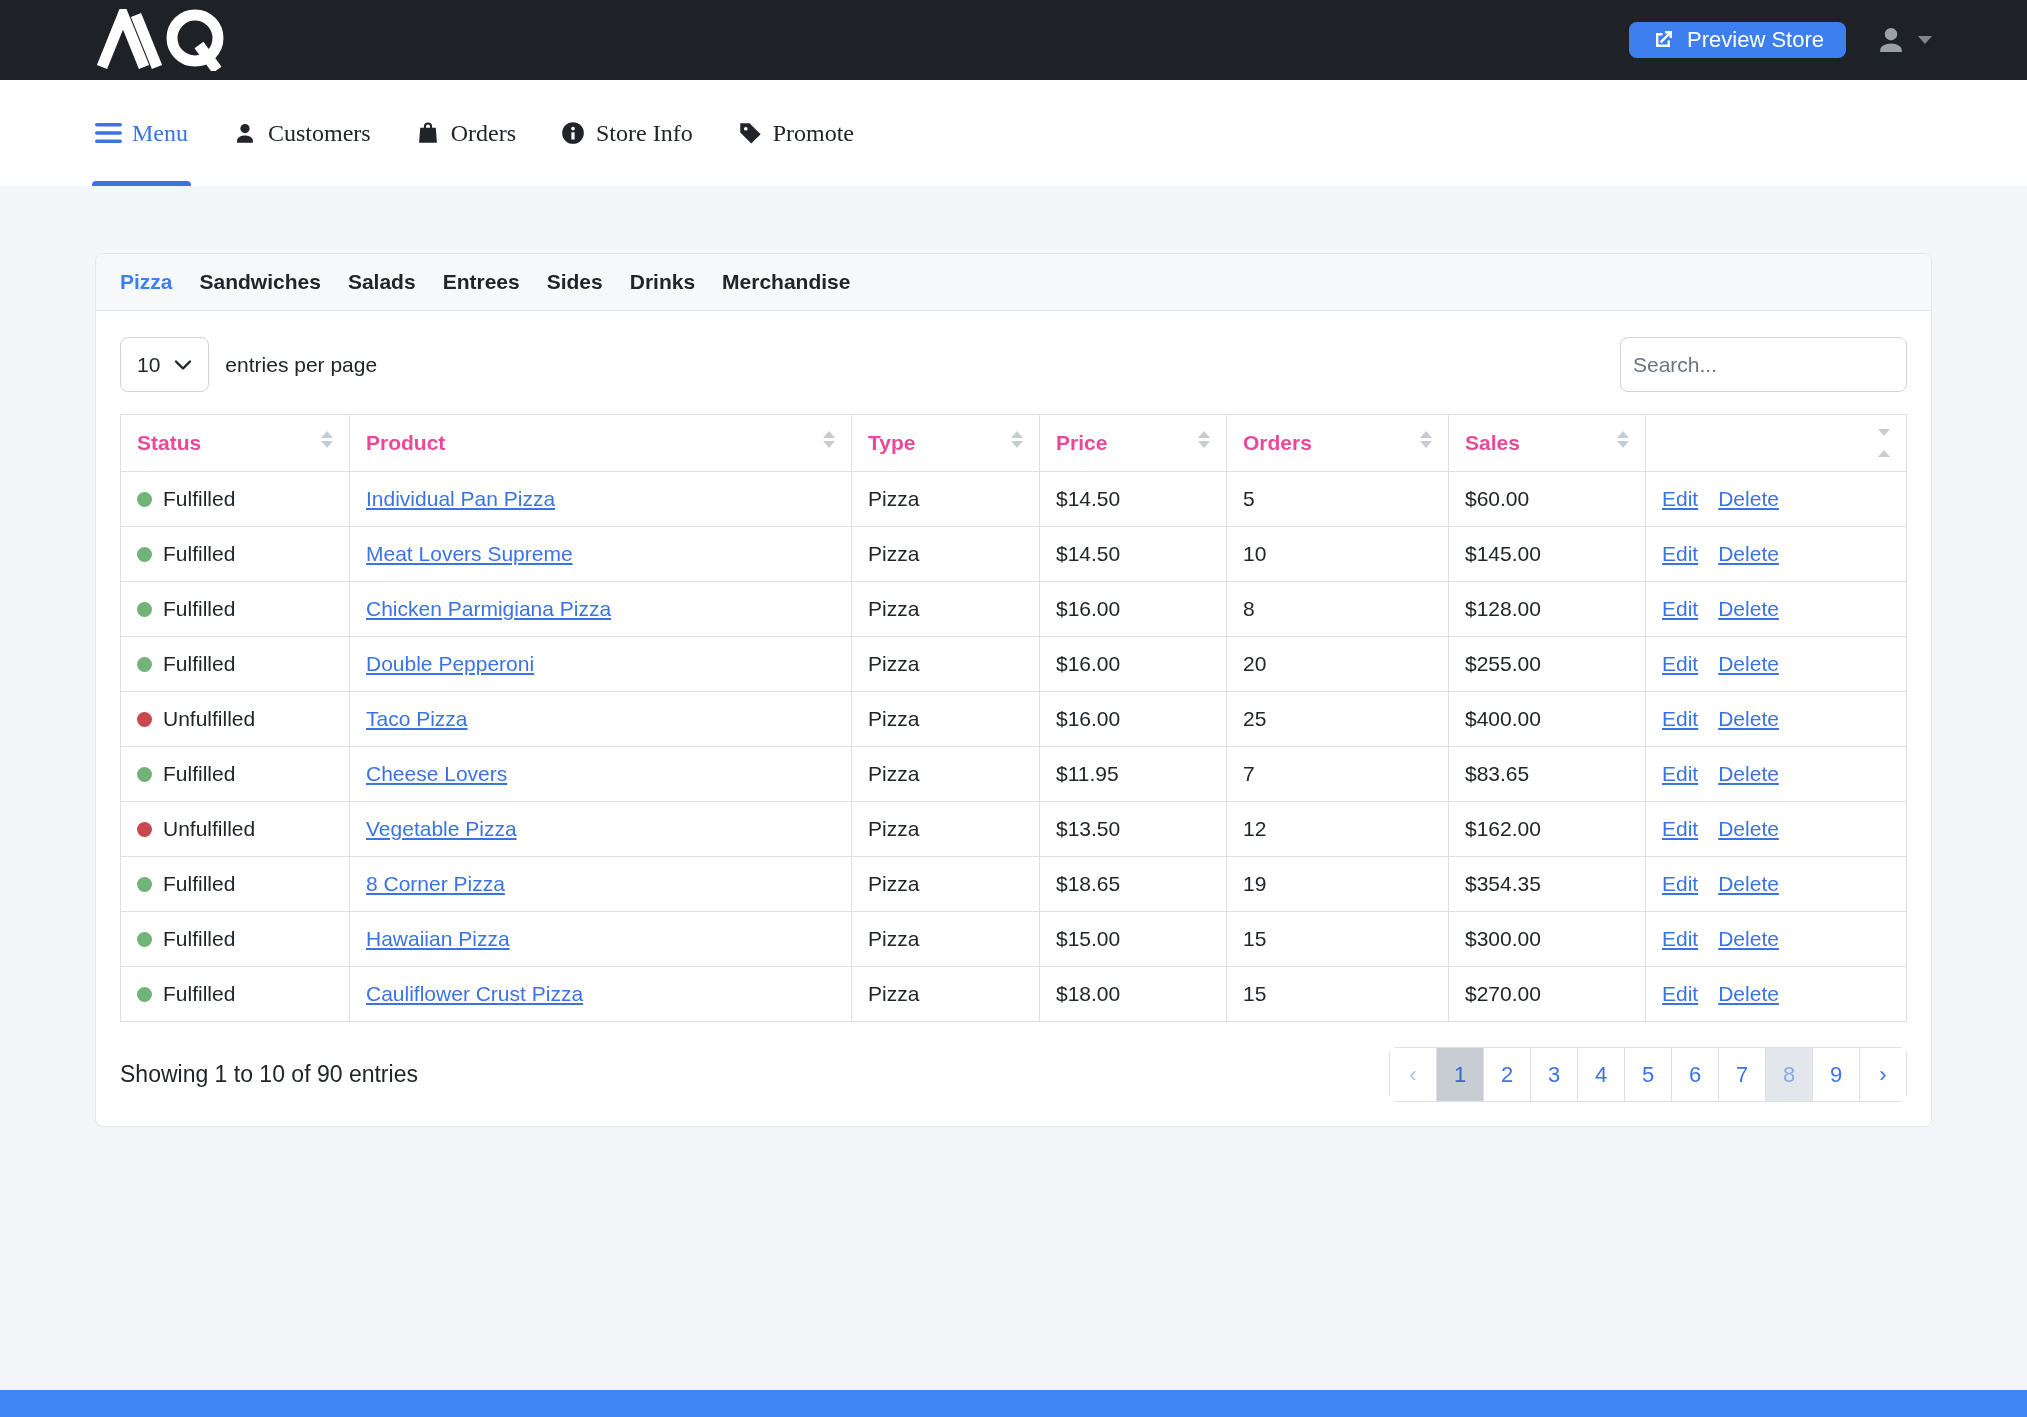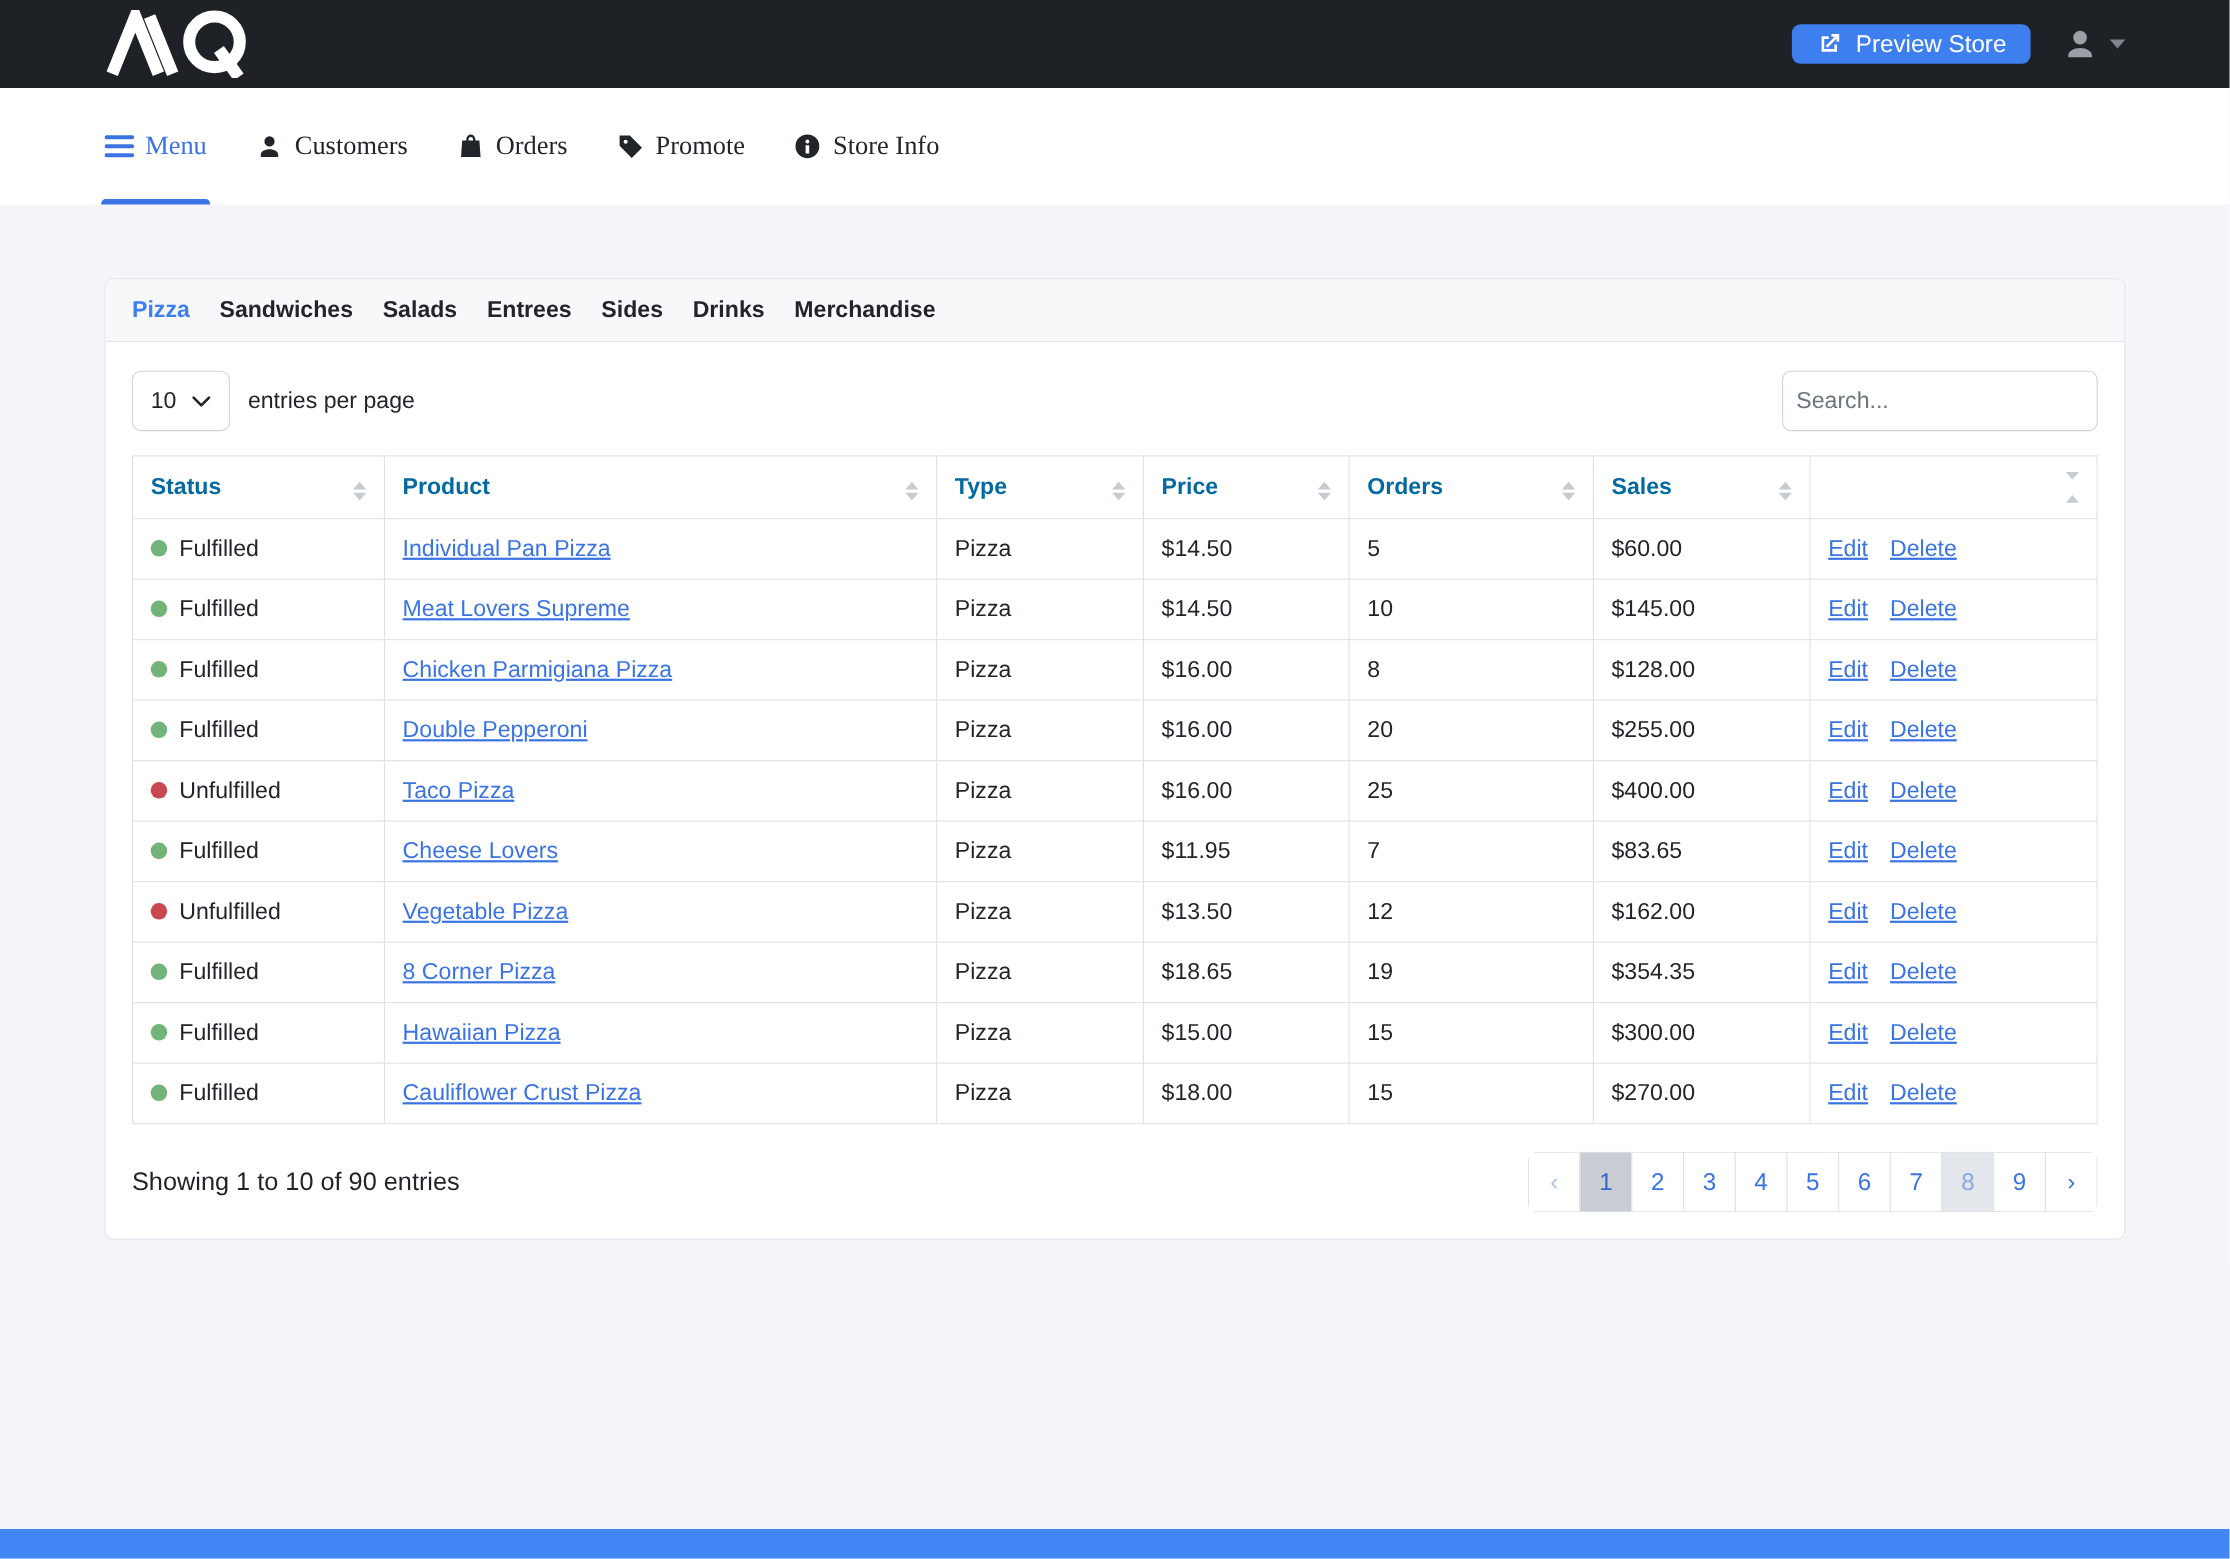--- a/index.html
+++ b/index.html
@@ -84,22 +84,22 @@
     padding: 0 12px; font-size: 21px; font-family: inherit; color: #212529; background:#fff;
   }
   .search-input::placeholder { color: #6c757d; }
 
   
   table { width: 100%; border-collapse: collapse; table-layout: fixed; margin-top: 22px; }
   th, td { border: 1px solid #dee2e6; padding: 0 16px; }
   th { height: 57px; }
   td { height: 55px; font-size: 21px; }
   .th-inner {
-    display: flex; align-items: flex-end; justify-content: space-between;
-    font-size: 21px; font-weight: 700; color: #0369a1;
+    display: flex; align-items: flex-start; justify-content: space-between;
+    font-size: 21px; font-weight: 700; color: #ec4899;
   }
   .sort { display: inline-flex; flex-direction: column; gap: 3px; align-items: center; }
   .tri-up { width: 0; height: 0; border-left: 6px solid transparent; border-right: 6px solid transparent; border-bottom: 7px solid #c6ccd2; }
   .tri-down { width: 0; height: 0; border-left: 6px solid transparent; border-right: 6px solid transparent; border-top: 7px solid #c6ccd2; }
   .sort.split { gap: 14px; }
   .dot { display: inline-block; width: 15px; height: 15px; border-radius: 50%; vertical-align: -1px; margin-right: 11px; }
   .dot.green { background: #72b377; }
   .dot.red { background: #c9474f; }
   a.link { color: #3b74e2; text-decoration: underline; cursor: pointer; }
   .actions a.link { margin-right: 20px; }
@@ -180,32 +180,32 @@
         <span class="nav-icon">
           <svg width="26" height="26" viewBox="0 0 24 24" fill="currentColor" fill-rule="evenodd">
             <path d="M8.2 7.2V6a3.8 3.8 0 0 1 7.6 0v1.2h3.4l1 13.8H3.8l1-13.8h3.4zm1.9 0h3.8V6a1.9 1.9 0 0 0-3.8 0v1.2z"></path>
           </svg>
         </span>
         <span class="nav-label">Orders</span>
       </a>
       <a class="nav-item">
         <span class="nav-icon">
           <svg width="26" height="26" viewBox="0 0 24 24" fill="currentColor" fill-rule="evenodd">
+            <path d="M12 2a10 10 0 1 1 0 20 10 10 0 0 1 0-20zm0 4.2a1.7 1.7 0 1 0 0 3.4 1.7 1.7 0 0 0 0-3.4zm-1.5 5h3V18h-3z"></path>
+          </svg>
+        </span>
+        <span class="nav-label">Store Info</span>
+      </a>
+      <a class="nav-item">
+        <span class="nav-icon">
+          <svg width="26" height="26" viewBox="0 0 24 24" fill="currentColor" fill-rule="evenodd">
             <path d="M3 3h8.6L21.8 13.2 13.2 21.8 3 11.6V3zm5.1 3.4a1.7 1.7 0 1 0 0 3.4 1.7 1.7 0 0 0 0-3.4z"></path>
           </svg>
         </span>
         <span class="nav-label">Promote</span>
-      </a>
-      <a class="nav-item">
-        <span class="nav-icon">
-          <svg width="26" height="26" viewBox="0 0 24 24" fill="currentColor" fill-rule="evenodd">
-            <path d="M12 2a10 10 0 1 1 0 20 10 10 0 0 1 0-20zm0 4.2a1.7 1.7 0 1 0 0 3.4 1.7 1.7 0 0 0 0-3.4zm-1.5 5h3V18h-3z"></path>
-          </svg>
-        </span>
-        <span class="nav-label">Store Info</span>
       </a>
     </nav>
 </div>
 
 <main class="container">
   <section class="card">
     <div class="tabbar">
         <a class="tab active">Pizza</a>
         <a class="tab">Sandwiches</a>
         <a class="tab">Salads</a>

